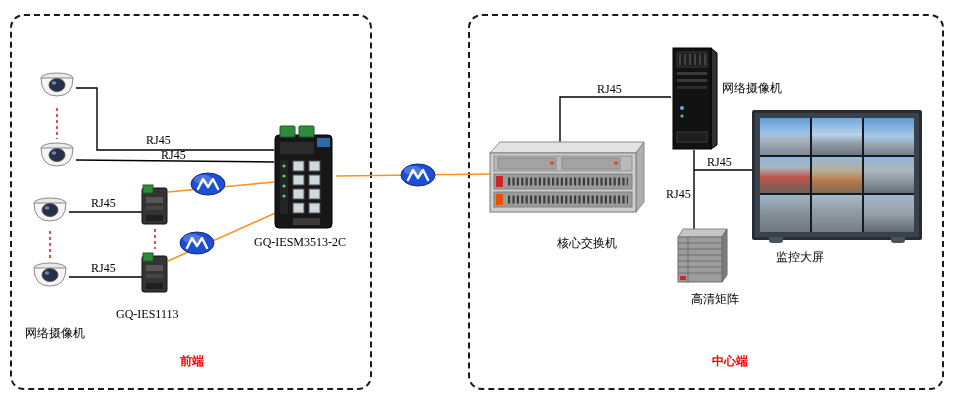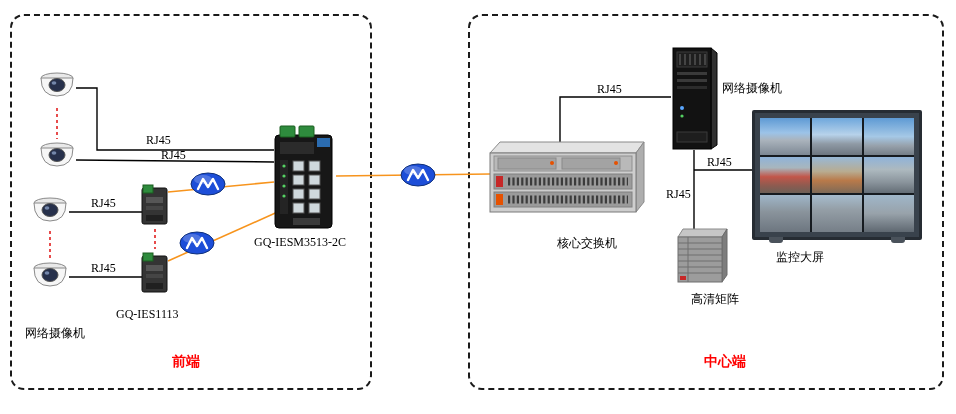--- a/index.html
+++ b/index.html
@@ -8,21 +8,21 @@
     font-family:"Liberation Serif","DejaVu Serif",serif;
   }
   .region-box{
     position:absolute;border:2px dashed #1a1a1a;border-radius:14px;background:transparent;
   }
   #front-box{left:10px;top:14px;width:358px;height:372px;}
   #center-box{left:468px;top:14px;width:472px;height:372px;}
 
   .lbl{position:absolute;font-size:12px;color:#000000;white-space:nowrap;line-height:1;}
   .lbl.bold{font-weight:normal;}
-  .region-lbl{position:absolute;font-size:14px;font-weight:bold;color:var(--region,#f00);white-space:nowrap;}
+  .region-lbl{position:absolute;font-size:12px;font-weight:bold;color:var(--region,#f00);white-space:nowrap;margin-left:8px;}
 
   .dev{position:absolute;}
   svg{display:block;}
 
   
   #wires{position:absolute;left:0;top:0;width:956px;height:414px;}
   .copper{stroke:var(--copper,#000);stroke-width:1.4;fill:none;}
   .fiber{stroke:var(--fiber,#f7941d);stroke-width:1.6;fill:none;}
   .chain{stroke:var(--chain,#d00);stroke-width:1.4;fill:none;stroke-dasharray:3 3;}
 

